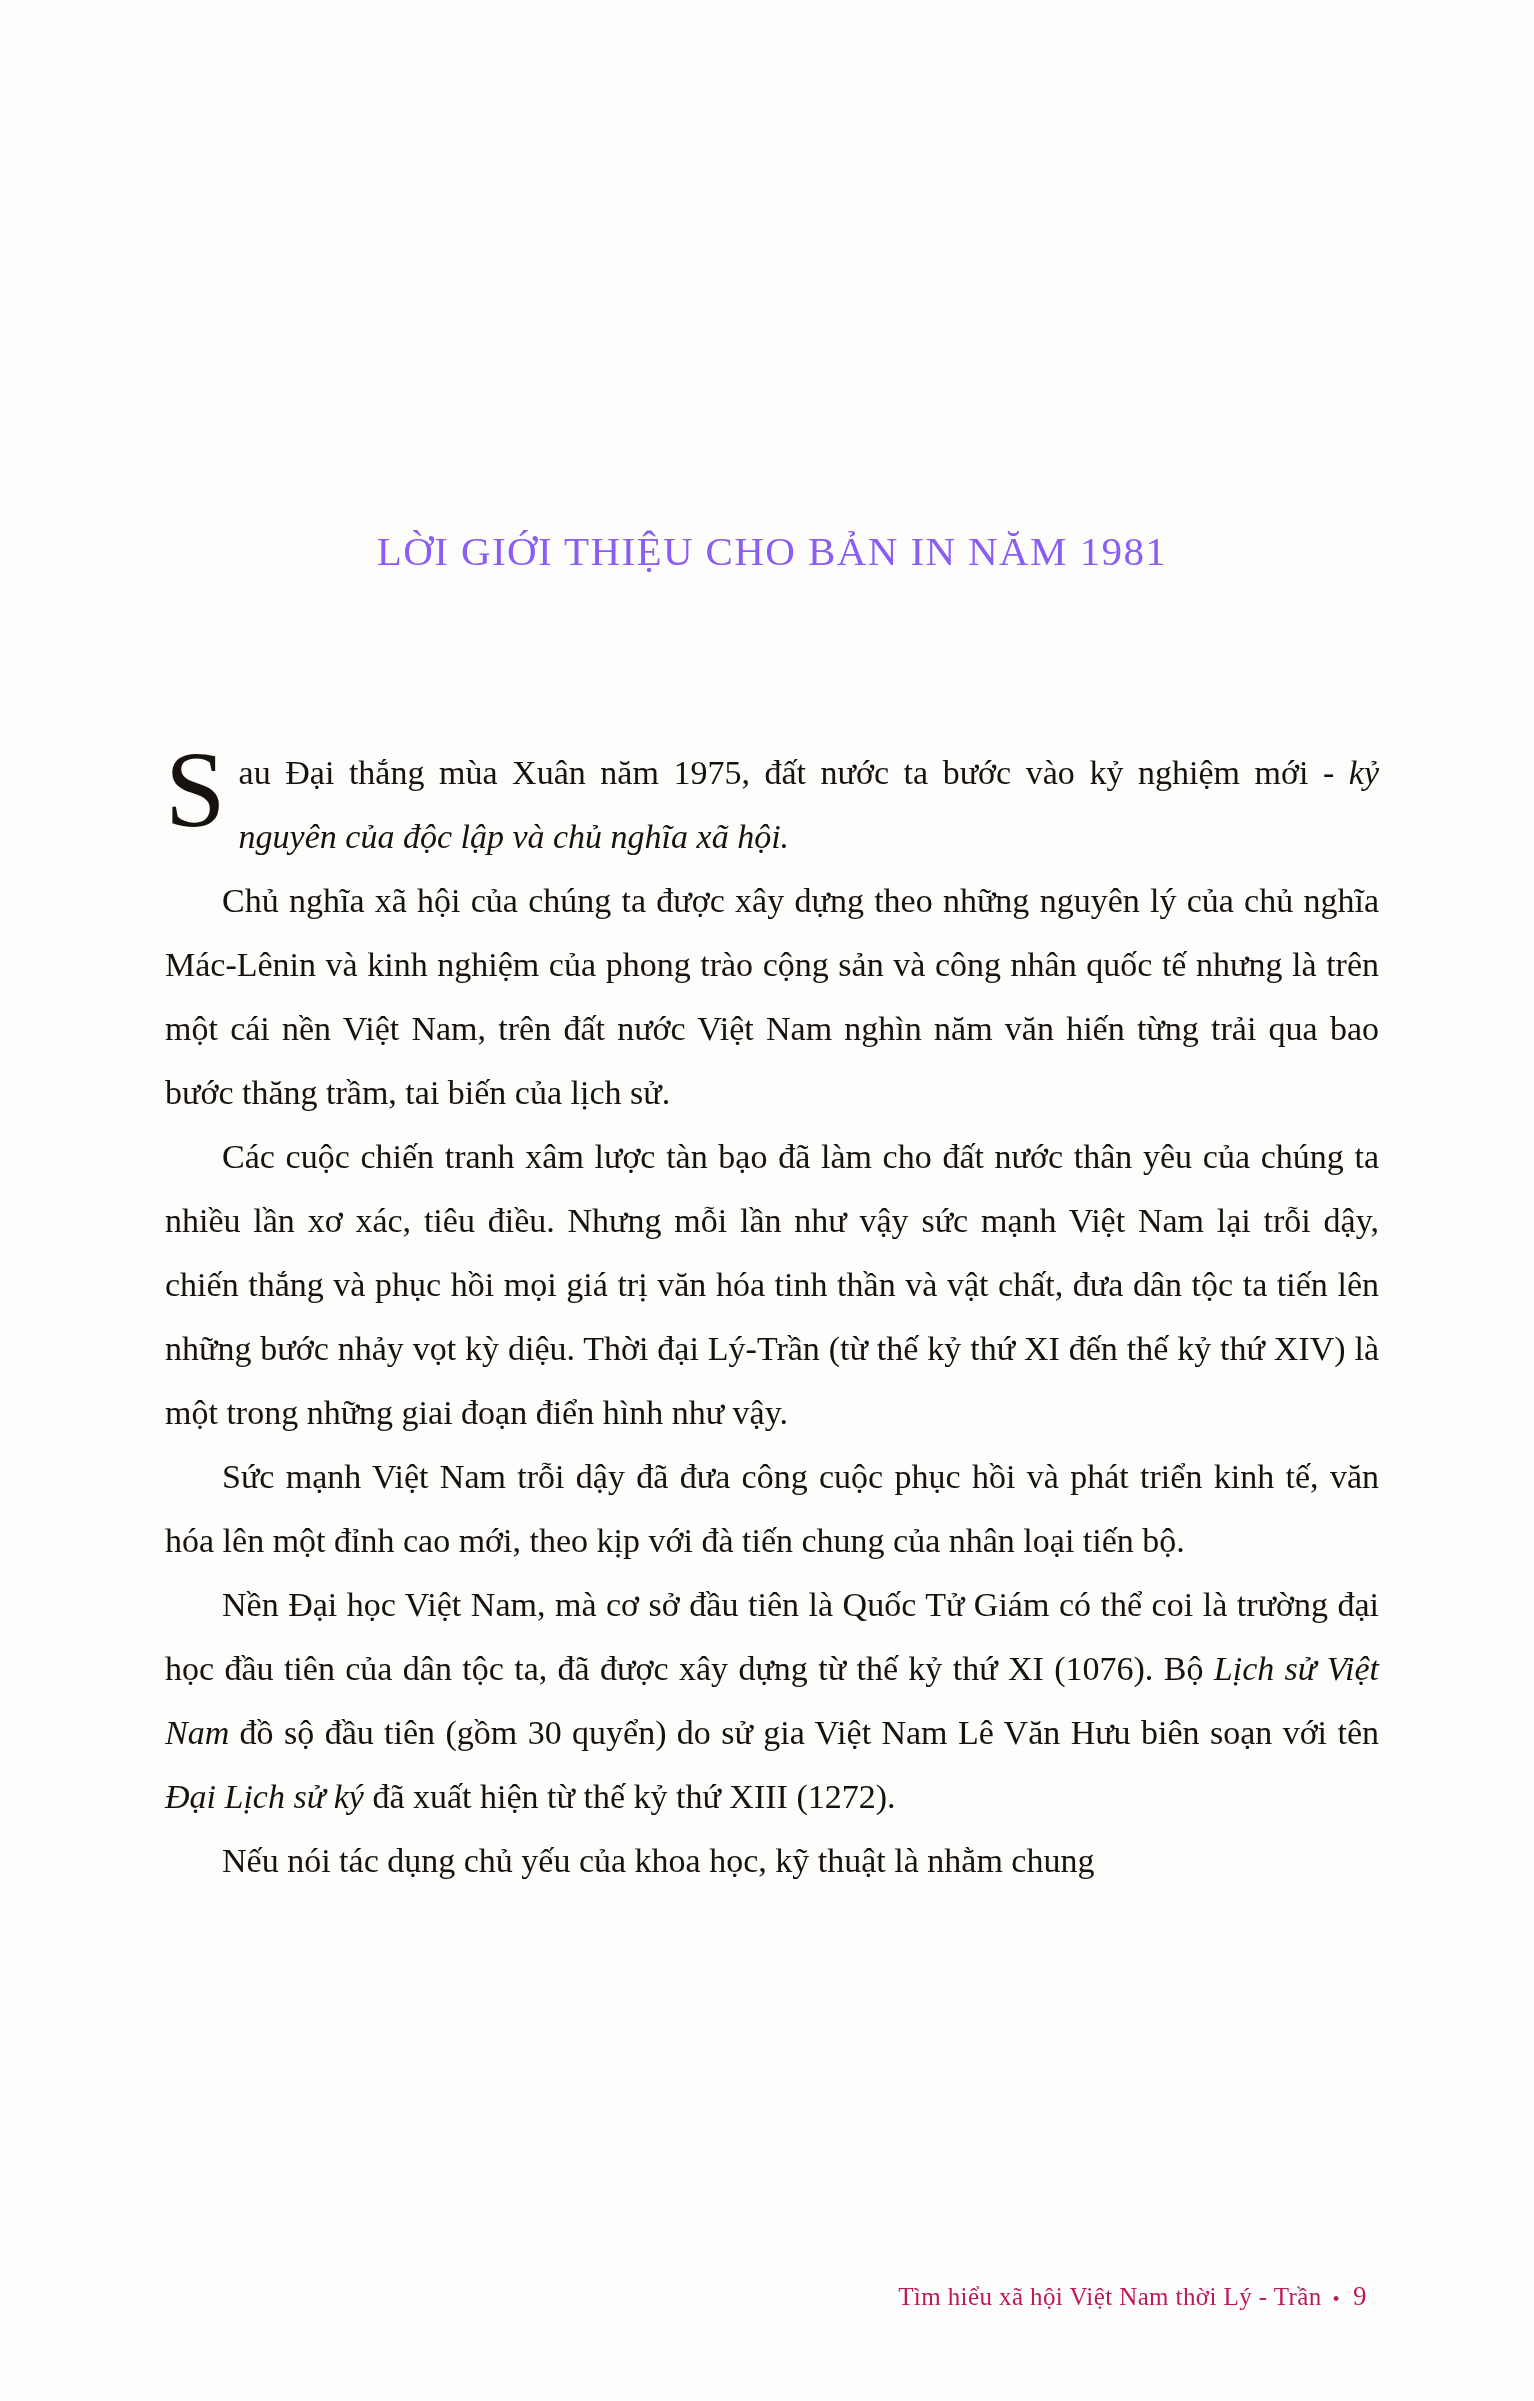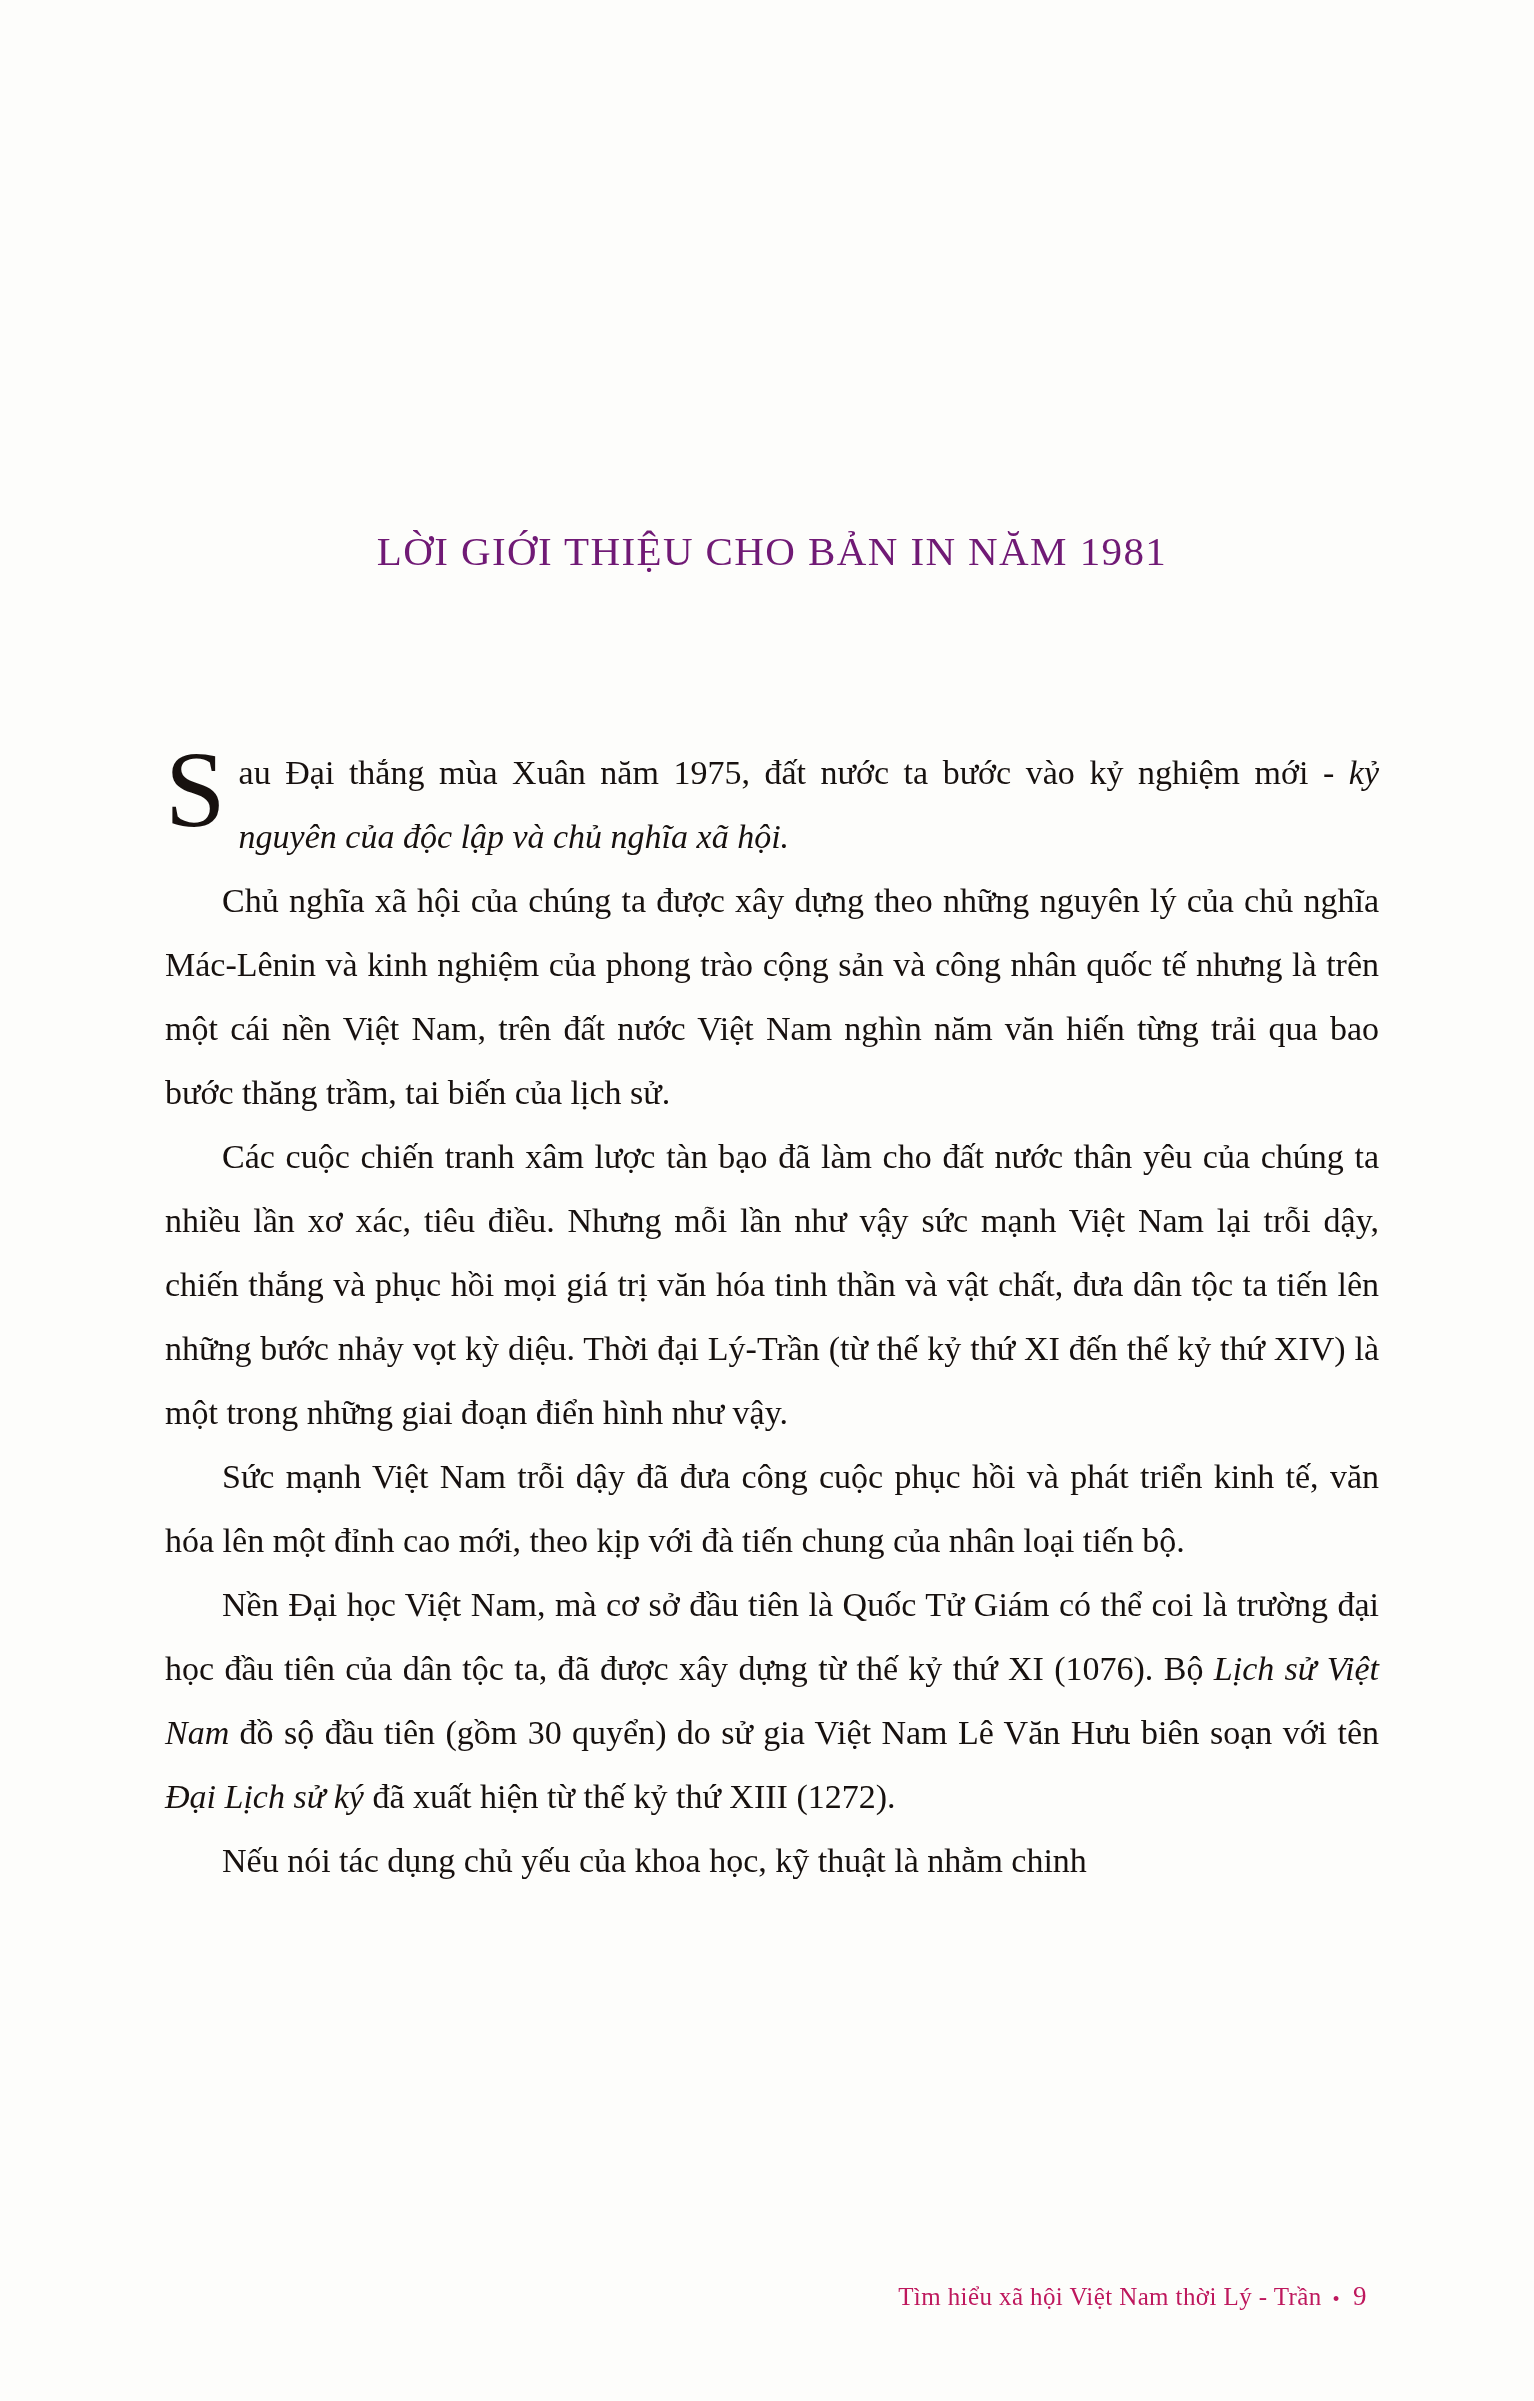--- a/index.html
+++ b/index.html
@@ -28,21 +28,21 @@
     height: 2401px;
   }
   .page-title {
     position: absolute;
     top: 500px;
     left: 0;
     width: 1214px;
     text-align: center;
     font-size: 41px;
     letter-spacing: 1.4px;
-    color: #701a75;
+    color: #8b5cf6;
     font-family: "Liberation Serif", serif;
     font-weight: 400;
   }
   .body-text {
     position: absolute;
     top: 741px;
     left: 0;
     width: 1214px;
     font-size: 34px;
     line-height: 64px;
@@ -105,21 +105,21 @@
     <h1 class="page-title">LỜI GIỚI THIỆU CHO BẢN IN NĂM 1981</h1>
 
     <div class="body-text">
       <p class="first">
         <span class="dropcap">S</span><span><span>au Đại thắng mùa Xuân năm 1975, đất nước ta bước vào kỷ nghiệm mới - </span><em>kỷ nguyên của độc lập và chủ nghĩa xã hội.</em></span>
       </p>
       <p><span><span>Chủ nghĩa xã hội của chúng ta được xây dựng theo những nguyên lý của chủ nghĩa Mác-Lênin và kinh nghiệm của phong trào cộng sản và công nhân quốc tế nhưng là trên một cái nền Việt Nam, trên đất nước Việt Nam nghìn năm văn hiến từng trải qua bao bước thăng trầm, tai biến của lịch sử.</span></span></p>
       <p><span><span>Các cuộc chiến tranh xâm lược tàn bạo đã làm cho đất nước thân yêu của chúng ta nhiều lần xơ xác, tiêu điều. Nhưng mỗi lần như vậy sức mạnh Việt Nam lại trỗi dậy, chiến thắng và phục hồi mọi giá trị văn hóa tinh thần và vật chất, đưa dân tộc ta tiến lên những bước nhảy vọt kỳ diệu. Thời đại Lý-Trần (từ thế kỷ thứ XI đến thế kỷ thứ XIV) là một trong những giai đoạn điển hình như vậy.</span></span></p>
       <p><span><span>Sức mạnh Việt Nam trỗi dậy đã đưa công cuộc phục hồi và phát triển kinh tế, văn hóa lên một đỉnh cao mới, theo kịp với đà tiến chung của nhân loại tiến bộ.</span></span></p>
       <p><span><span>Nền Đại học Việt Nam, mà cơ sở đầu tiên là Quốc Tử Giám có thể coi là trường đại học đầu tiên của dân tộc ta, đã được xây dựng từ thế kỷ thứ XI (1076). Bộ </span><em>Lịch sử Việt Nam</em><span> đồ sộ đầu tiên (gồm 30 quyển) do sử gia Việt Nam Lê Văn Hưu biên soạn với tên </span><em>Đại Lịch sử ký</em><span> đã xuất hiện từ thế kỷ thứ XIII (1272).</span></span></p>
-      <p><span><span>Nếu nói tác dụng chủ yếu của khoa học, kỹ thuật là nhằm chinh</span></span></p>
+      <p><span><span>Nếu nói tác dụng chủ yếu của khoa học, kỹ thuật là nhằm chung</span></span></p>
     </div>
 
   </div>
 
   <div class="footer">
     <div class="footer-inner">
       <span>Tìm hiểu xã hội Việt Nam thời Lý - Trần</span><span class="footer-dot">•</span><span class="footer-page">9</span>
     </div>
   </div>
 </div>

